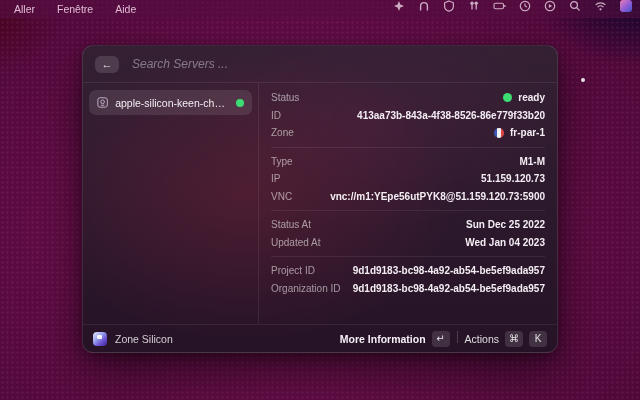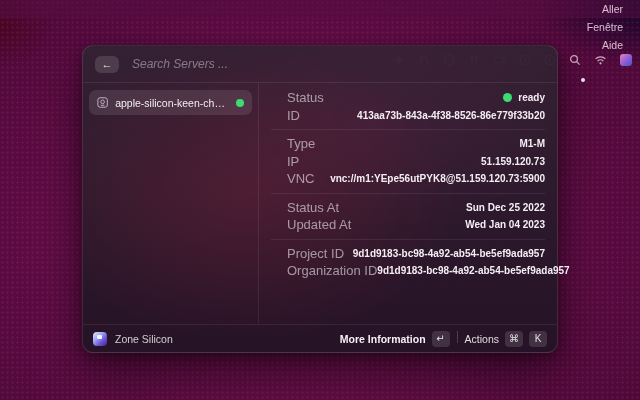--- a/index.html
+++ b/index.html
@@ -14,22 +14,22 @@
   body::after{ 
     content:"";position:absolute;inset:0;pointer-events:none;
     background-image:radial-gradient(rgba(255,170,215,.07) 1px, transparent 1.3px);
     background-size:5px 5px;
   }
 
   
   .menubar{
     position:absolute;top:0;left:0;right:0;height:18px;z-index:5;
     background:rgba(86,14,66,.55);
-    display:flex;align-items:flex-end;padding:0 6px;
-    color:rgba(255,226,244,.82);font-size:10.5px;flex-direction:column;
+    display:flex;align-items:flex-start;padding:0 6px;
+    color:rgba(255,226,244,.82);font-size:10.5px;
   }
   .menu-item{padding:0 11px;line-height:18px;}
   .menu-item:first-child{padding-left:8px;}
   .statusicons{margin-left:auto;display:flex;align-items:center;gap:13px;padding-right:2px;}
   .statusicons svg{display:block;opacity:.8;}
   .avatar-chip{width:12px;height:12px;border-radius:3px;
     background:linear-gradient(135deg,#e981b5 0%,#8f5bd8 55%,#3a57c4 100%);}
 
   
   .cursor-dot{position:absolute;left:581px;top:78px;width:4px;height:4px;border-radius:50%;
@@ -75,21 +75,21 @@
   }
   .list-item .label{
     color:#f3edf3;font-size:10.5px;white-space:nowrap;overflow:hidden;text-overflow:ellipsis;
   }
   .dot{border-radius:50%;display:inline-block;flex:0 0 auto;}
   .dot-list{width:8px;height:8px;margin-left:auto;}
 
   
   .detailpane{flex:1;padding:6px 12px 0 12px;box-sizing:border-box;min-width:0;}
   .drow{display:flex;align-items:center;justify-content:space-between;height:17.5px;}
-  .dlabel{color:rgba(255,255,255,.55);font-size:13px;white-space:nowrap;margin-left:16px;}
+  .dlabel{color:rgba(255,255,255,.55);font-size:10px;white-space:nowrap;}
   .dval{color:#f4eef4;font-size:10px;font-weight:bold;display:flex;align-items:center;gap:6px;
         white-space:nowrap;text-align:center;}
   .dot-status{width:9px;height:9px;}
   .flag{width:10px;height:10px;border-radius:50%;flex:0 0 auto;
     background:linear-gradient(90deg,#3b55b5 0 34%,#f2f2f2 34% 66%,#e04545 66% 100%);}
   .hdiv{height:1px;background:rgba(255,255,255,.08);margin:5px 0;}
 
   
   .win-footer{
     height:28px;flex:0 0 28px;display:flex;align-items:center;gap:8px;
@@ -188,20 +188,27 @@
         <span class="dlabel">Status</span>
         <span class="dval">
             <span class="dot dot-status" style="background:#3ddc73"></span>
             <span>ready</span>
           </span>
       </div>
       <div class="drow">
         <span class="dlabel">ID</span>
         <span class="dval">413aa73b-843a-4f38-8526-86e779f33b20</span>
       </div>
+      <div class="drow">
+        <span class="dlabel">Zone</span>
+        <span class="dval">
+            <span class="flag"></span>
+            <span>fr-par-1</span>
+          </span>
+      </div>
 
       <div class="hdiv"></div>
 
       <div class="drow">
         <span class="dlabel">Type</span>
         <span class="dval">M1-M</span>
       </div>
       <div class="drow">
         <span class="dlabel">IP</span>
         <span class="dval">51.159.120.73</span>

